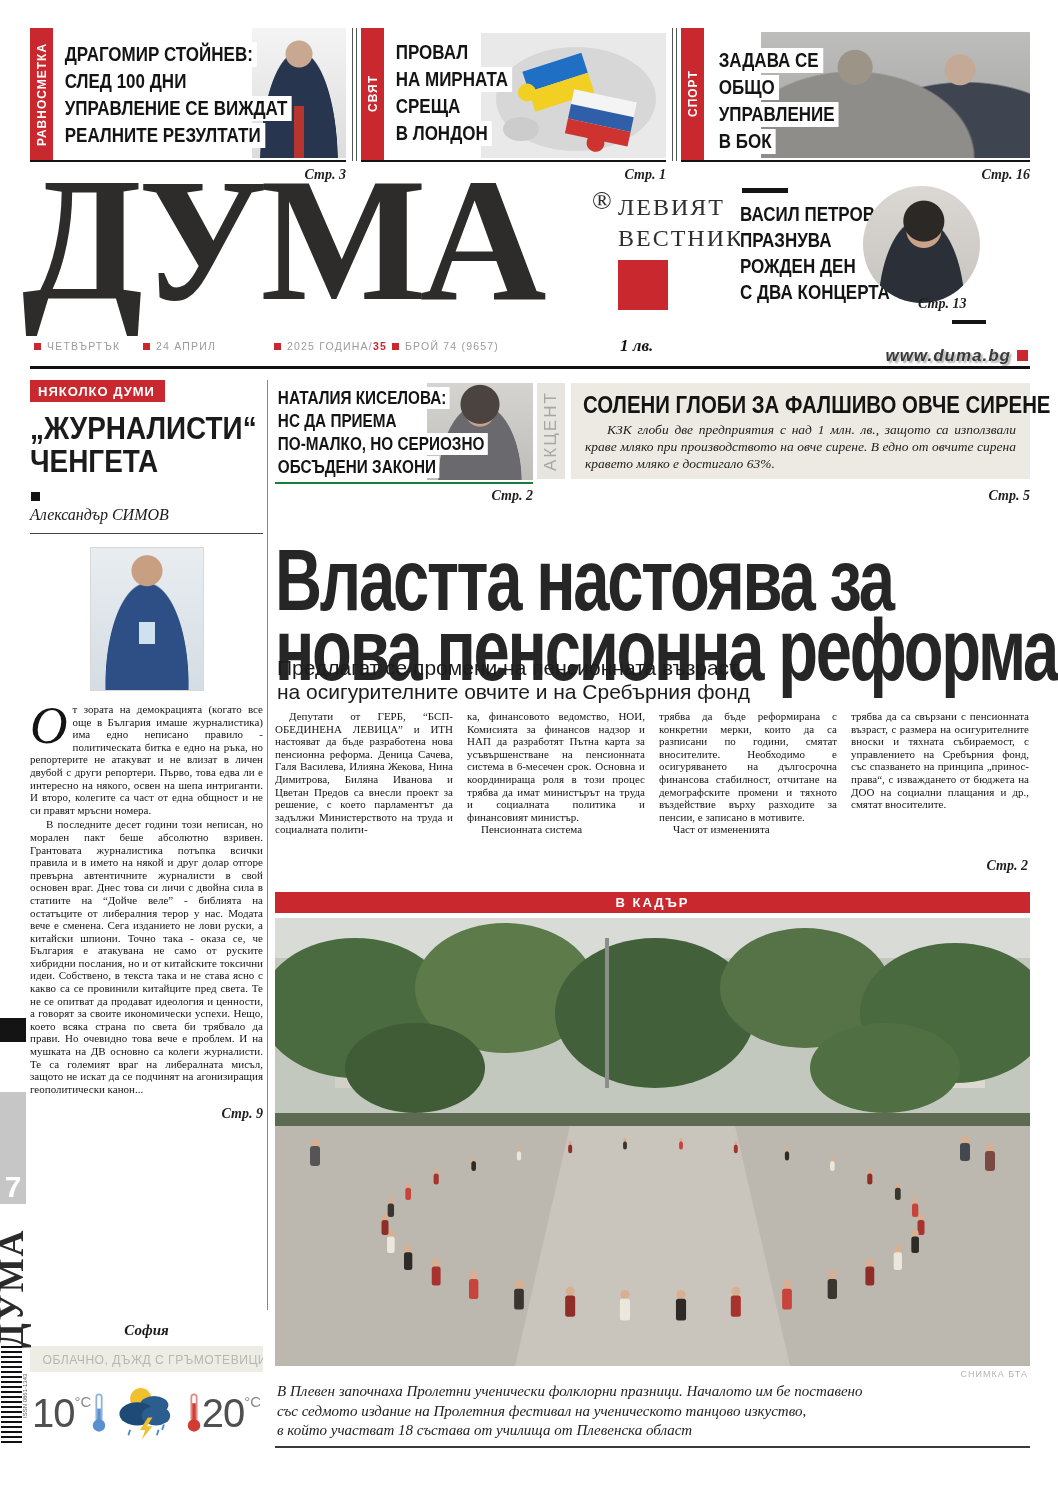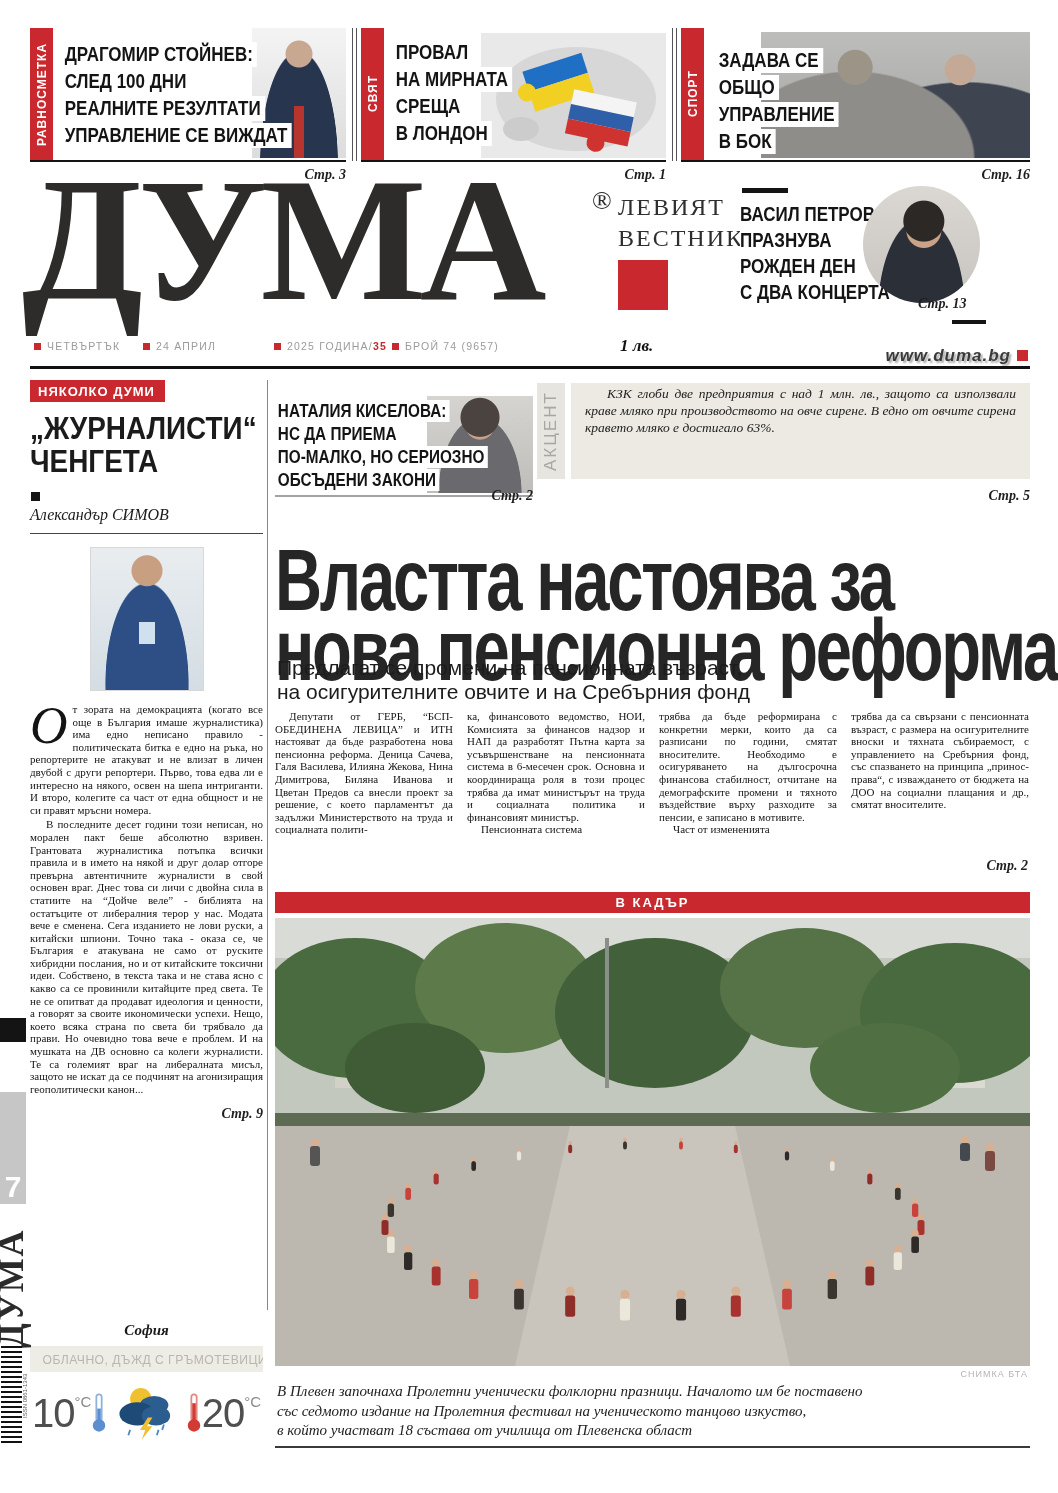--- a/index.html
+++ b/index.html
@@ -91,21 +91,21 @@
   #weather{left:30px;top:1322px;width:233px;}
   #wx-city{text-align:center;font-family:"Liberation Serif",serif;font-weight:bold;font-style:italic;font-size:15px;}
   #wx-bar{margin-top:7px;background:#edece5;height:26px;line-height:26px;text-align:center;overflow:hidden;}
   #wx-bar span{display:inline-block;transform:scaleX(.9);white-space:nowrap;font-size:13.5px;
                letter-spacing:.5px;color:#b9b6ae;}
   #wx-row{margin-top:10px;display:flex;align-items:center;justify-content:space-between;padding:0 2px;}
   .temp{font-size:40px;color:#4f4f4f;letter-spacing:-1px;}
   .temp sup{font-size:15px;color:#8a8a8a;vertical-align:20px;letter-spacing:0;}
   
   #right{left:275px;top:380px;width:755px;height:1090px;}
-  #kiselova{position:absolute;left:0;top:16px;width:258px;height:99px;border-bottom:2px solid #a3a3a3;}
+  #kiselova{position:absolute;left:0;top:3px;width:258px;height:99px;border-bottom:2px solid #15803d;}
   #kis-photo{position:absolute;right:0;top:0;width:106px;height:97px;
      background:
        radial-gradient(circle at 50% 22%,#4a4340 0 19px,rgba(0,0,0,0) 20px),
        radial-gradient(circle at 50% 30%,#c9a28b 0 14px,rgba(0,0,0,0) 15px),
        radial-gradient(ellipse at 50% 102%,#6a6a6e 0 55%,rgba(0,0,0,0) 56%),
        linear-gradient(180deg,#d6d4d0,#bfbdb9);}
   #kis-lines{position:absolute;left:2px;top:4px;z-index:2;}
   #kis-lines .ln{line-height:22px;}
   #kis-lines .ln span{background:#fff;font-weight:bold;font-size:18px;color:#141414;padding:0 4px 0 1px;}
   #kis-foot{position:absolute;left:0;top:106px;width:258px;text-align:right;}
@@ -153,22 +153,22 @@
 
   <div class="abs" id="teasers">
 
     <section class="teaser" style="left:0;width:316px;">
       <div class="tbox">
         <div class="vlabel">РАВНОСМЕТКА</div>
         <div class="tphoto ph-man1" style="right:0;top:0;width:94px;height:130px;"></div>
         <div class="tlines" style="left:33px;top:14px;">
           <div class="ln"><span class="cond">ДРАГОМИР СТОЙНЕВ:</span></div>
           <div class="ln"><span class="cond">СЛЕД 100 ДНИ</span></div>
+          <div class="ln"><span class="cond">УПРАВЛЕНИЕ СЕ ВИЖДАТ</span></div>
           <div class="ln"><span class="cond">РЕАЛНИТЕ РЕЗУЛТАТИ</span></div>
-          <div class="ln"><span class="cond">УПРАВЛЕНИЕ СЕ ВИЖДАТ</span></div>
         </div>
       </div>
       <div class="tfoot"><span class="pageref">Стр. 3</span></div>
     </section>
     <div class="sep" style="left:322px;"></div>
 
     <section class="teaser" style="left:331px;width:305px;">
       <div class="tbox">
         <div class="vlabel">СВЯТ</div>
         <div class="tphoto" style="left:120px;top:5px;width:185px;height:125px;background:#e9e9e9;">
@@ -270,20 +270,21 @@
         <div class="ln"><span class="cond">НАТАЛИЯ КИСЕЛОВА:</span></div>
         <div class="ln"><span class="cond">НС ДА ПРИЕМА</span></div>
         <div class="ln"><span class="cond">ПО-МАЛКО, НО СЕРИОЗНО</span></div>
         <div class="ln"><span class="cond">ОБСЪДЕНИ ЗАКОНИ</span></div>
       </div>
     </section>
     <div id="kis-foot"><span class="pageref">Стр. 2</span></div>
 
     <div id="akc-label">АКЦЕНТ</div>
     <section id="akc-box">
+      <div id="akc-title"><span class="cond">СОЛЕНИ ГЛОБИ ЗА ФАЛШИВО ОВЧЕ СИРЕНЕ</span></div>
       <div id="akc-body">КЗК глоби две предприятия с над 1 млн. лв., защото са използвали краве мляко при производството на овче сирене. В едно от овчите сирена кравето мляко е достигало 63%.</div>
     </section>
     <div id="akc-foot"><span class="pageref">Стр. 5</span></div>
 
     <h1 class="hl" id="hl1" style="margin:0;">Властта настоява за</h1>
     <h1 class="hl" id="hl2" style="margin:0;">нова пенсионна реформа</h1>
     <div class="sub" id="sub1">Предлагат се промени на пенсионната възраст,</div>
     <div class="sub" id="sub2">на осигурителните овчите и на Сребърния фонд</div>
 
     <div id="cols">

